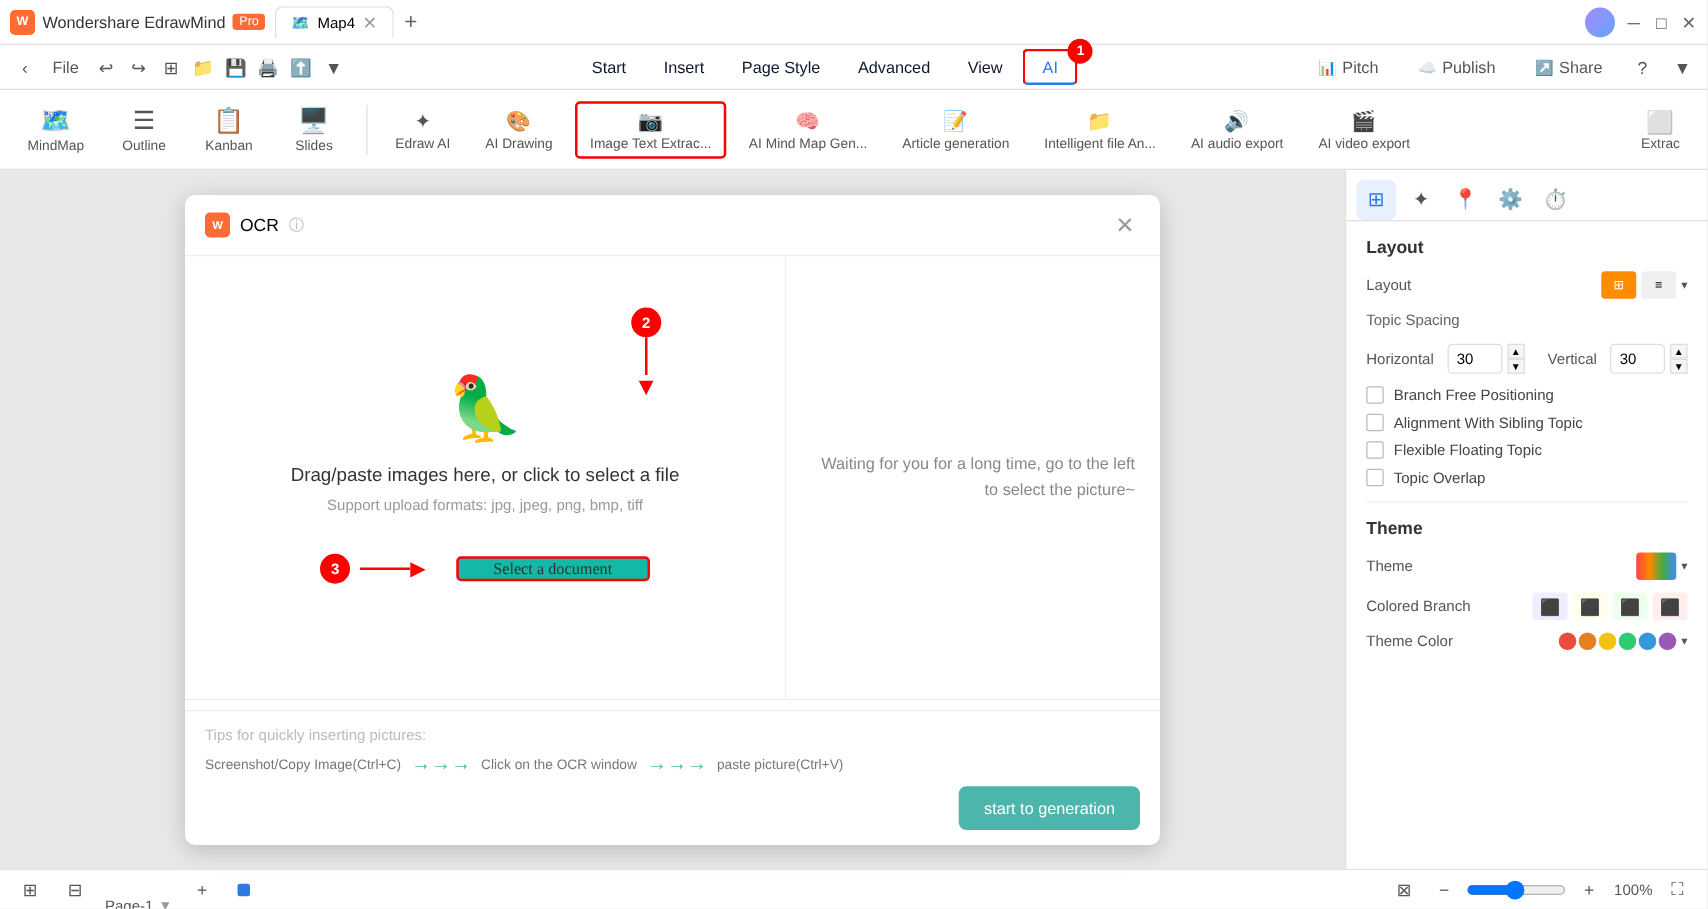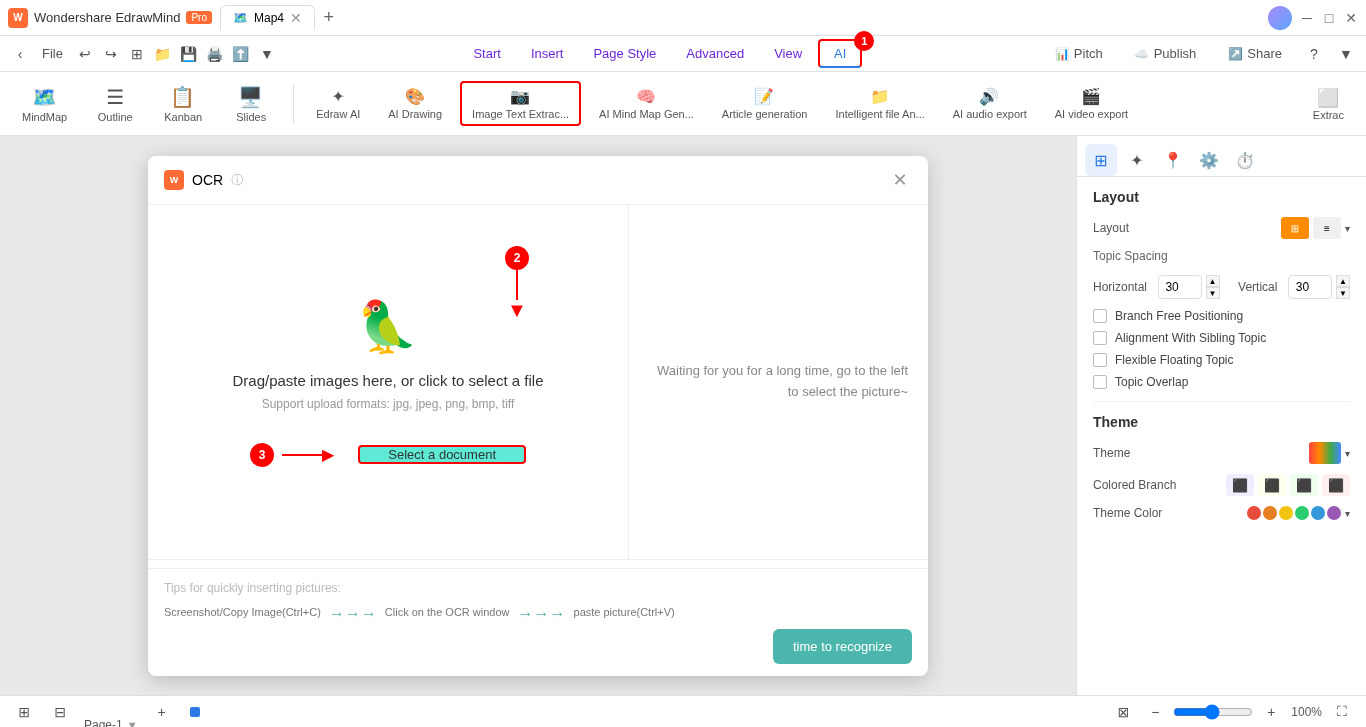--- a/index.html
+++ b/index.html
@@ -19,21 +19,21 @@
     .win-btn { width: 14px; height: 14px; display: flex; align-items: center; justify-content: center; cursor: pointer; color: #666; font-size: 14px; }
     .avatar { width: 24px; height: 24px; border-radius: 50%; background: linear-gradient(135deg, #a78bfa, #60a5fa); display: flex; align-items: center; justify-content: center; color: white; font-size: 10px; }
 
     
     .menu-bar { display: flex; align-items: center; height: 36px; background: #fff; border-bottom: 1px solid #e0e0e0; padding: 0 8px; gap: 4px; }
     .menu-left { display: flex; align-items: center; gap: 4px; }
     .menu-btn { padding: 3px 6px; border-radius: 4px; cursor: pointer; color: #555; font-size: 13px; display: flex; align-items: center; gap: 2px; }
     .history-btns { display: flex; gap: 2px; }
     .icon-btn { width: 24px; height: 24px; display: flex; align-items: center; justify-content: center; cursor: pointer; color: #555; font-size: 14px; border-radius: 4px; }
     .menu-tabs { display: flex; align-items: center; flex: 1; justify-content: center; gap: 2px; }
-    .nav-tab { padding: 5px 14px; border-radius: 4px; cursor: pointer; color: #6d28d9; font-size: 13px; }
+    .nav-tab { padding: 5px 14px; border-radius: 4px; cursor: pointer; color: #0f172a; font-size: 13px; }
     .nav-tab.active { color: #2c7be5; border-bottom: 2px solid #2c7be5; }
     .menu-right { display: flex; align-items: center; gap: 8px; margin-left: auto; }
     .action-btn { padding: 4px 12px; border-radius: 4px; cursor: pointer; color: #555; font-size: 13px; display: flex; align-items: center; gap: 4px; }
 
     
     .toolbar { display: flex; align-items: center; height: 64px; background: #fff; border-bottom: 1px solid #e0e0e0; padding: 0 12px; gap: 8px; }
     .tool-group { display: flex; flex-direction: column; align-items: center; cursor: pointer; padding: 4px 10px; border-radius: 4px; color: #555; min-width: 60px; }
     .tool-icon { font-size: 20px; margin-bottom: 2px; }
     .tool-label { font-size: 11px; color: #555; }
     .separator { width: 1px; height: 40px; background: #e0e0e0; margin: 0 4px; }
@@ -75,21 +75,21 @@
     .ocr-dialog { background: white; border-radius: 8px; box-shadow: 0 4px 20px rgba(0,0,0,0.2); width: 780px; height: 520px; position: absolute; top: 20px; left: 50%; transform: translateX(-50%); display: flex; flex-direction: column; }
     .ocr-header { display: flex; align-items: center; justify-content: space-between; padding: 12px 16px; border-bottom: 1px solid #eee; }
     .ocr-title { display: flex; align-items: center; gap: 8px; font-size: 14px; font-weight: 500; }
     .ocr-logo { width: 20px; height: 20px; background: #ff6b35; border-radius: 4px; display: flex; align-items: center; justify-content: center; color: white; font-size: 9px; font-weight: bold; }
     .ocr-close { width: 24px; height: 24px; display: flex; align-items: center; justify-content: center; cursor: pointer; color: #999; font-size: 18px; border-radius: 4px; }
     .ocr-body { display: flex; flex: 1; overflow: hidden; }
     .ocr-left { flex: 1; display: flex; flex-direction: column; align-items: center; justify-content: center; padding: 20px; }
     .ocr-upload-icon { font-size: 50px; margin-bottom: 16px; }
     .ocr-upload-text { font-size: 15px; font-weight: 500; color: #333; margin-bottom: 8px; }
     .ocr-upload-sub { font-size: 12px; color: #999; margin-bottom: 32px; }
-    .ocr-select-btn { padding: 0 28px; border: 1px solid #ccc; border-radius: 6px; cursor: pointer; font-size: 13px; color: #333; background: #5eead4; }
+    .ocr-select-btn { padding: 0 28px; border: 1px solid #ccc; border-radius: 6px; cursor: pointer; font-size: 13px; color: #333; background: #14b8a6; font-family: Liberation Serif, serif; }
     .ocr-right { width: 300px; display: flex; align-items: center; justify-content: center; border-left: 1px solid #eee; padding: 20px; }
     .ocr-right-text { text-align: right; color: #888; font-size: 13px; line-height: 1.6; }
     .ocr-footer { border-top: 1px solid #eee; padding: 12px 16px; display: flex; flex-direction: column; gap: 8px; }
     .ocr-tips { color: #bbb; font-size: 12px; }
     .ocr-steps { display: flex; align-items: center; gap: 8px; color: #bbb; font-size: 11px; }
     .ocr-step { color: #777; font-size: 11px; }
     .ocr-arrow { color: #4db6ac; font-size: 16px; }
     .ocr-recognize-btn { padding: 10px 20px; background: #4db6ac; color: white; border-radius: 6px; cursor: pointer; font-size: 13px; border: none; align-self: flex-end; }
 
     
@@ -282,21 +282,21 @@
       <div style="border-top: 1px solid #eee; padding: 8px 16px 0;"></div>
       <div class="ocr-footer">
         <div class="ocr-tips">Tips for quickly inserting pictures:</div>
         <div class="ocr-steps">
           <span class="ocr-step">Screenshot/Copy Image(Ctrl+C)</span>
           <span class="ocr-arrow">→→→</span>
           <span class="ocr-step">Click on the OCR window</span>
           <span class="ocr-arrow">→→→</span>
           <span class="ocr-step">paste picture(Ctrl+V)</span>
         </div>
-        <button class="ocr-recognize-btn">time to recognize</button>
+        <button class="ocr-recognize-btn">start to generation</button>
       </div>
     </div>
   </div>
 
   <div class="right-panel">
     <div class="panel-tabs">
       <div class="panel-tab active" title="Layout">⊞</div>
       <div class="panel-tab" title="AI">✦</div>
       <div class="panel-tab" title="Location">📍</div>
       <div class="panel-tab" title="Style">⚙️</div>

